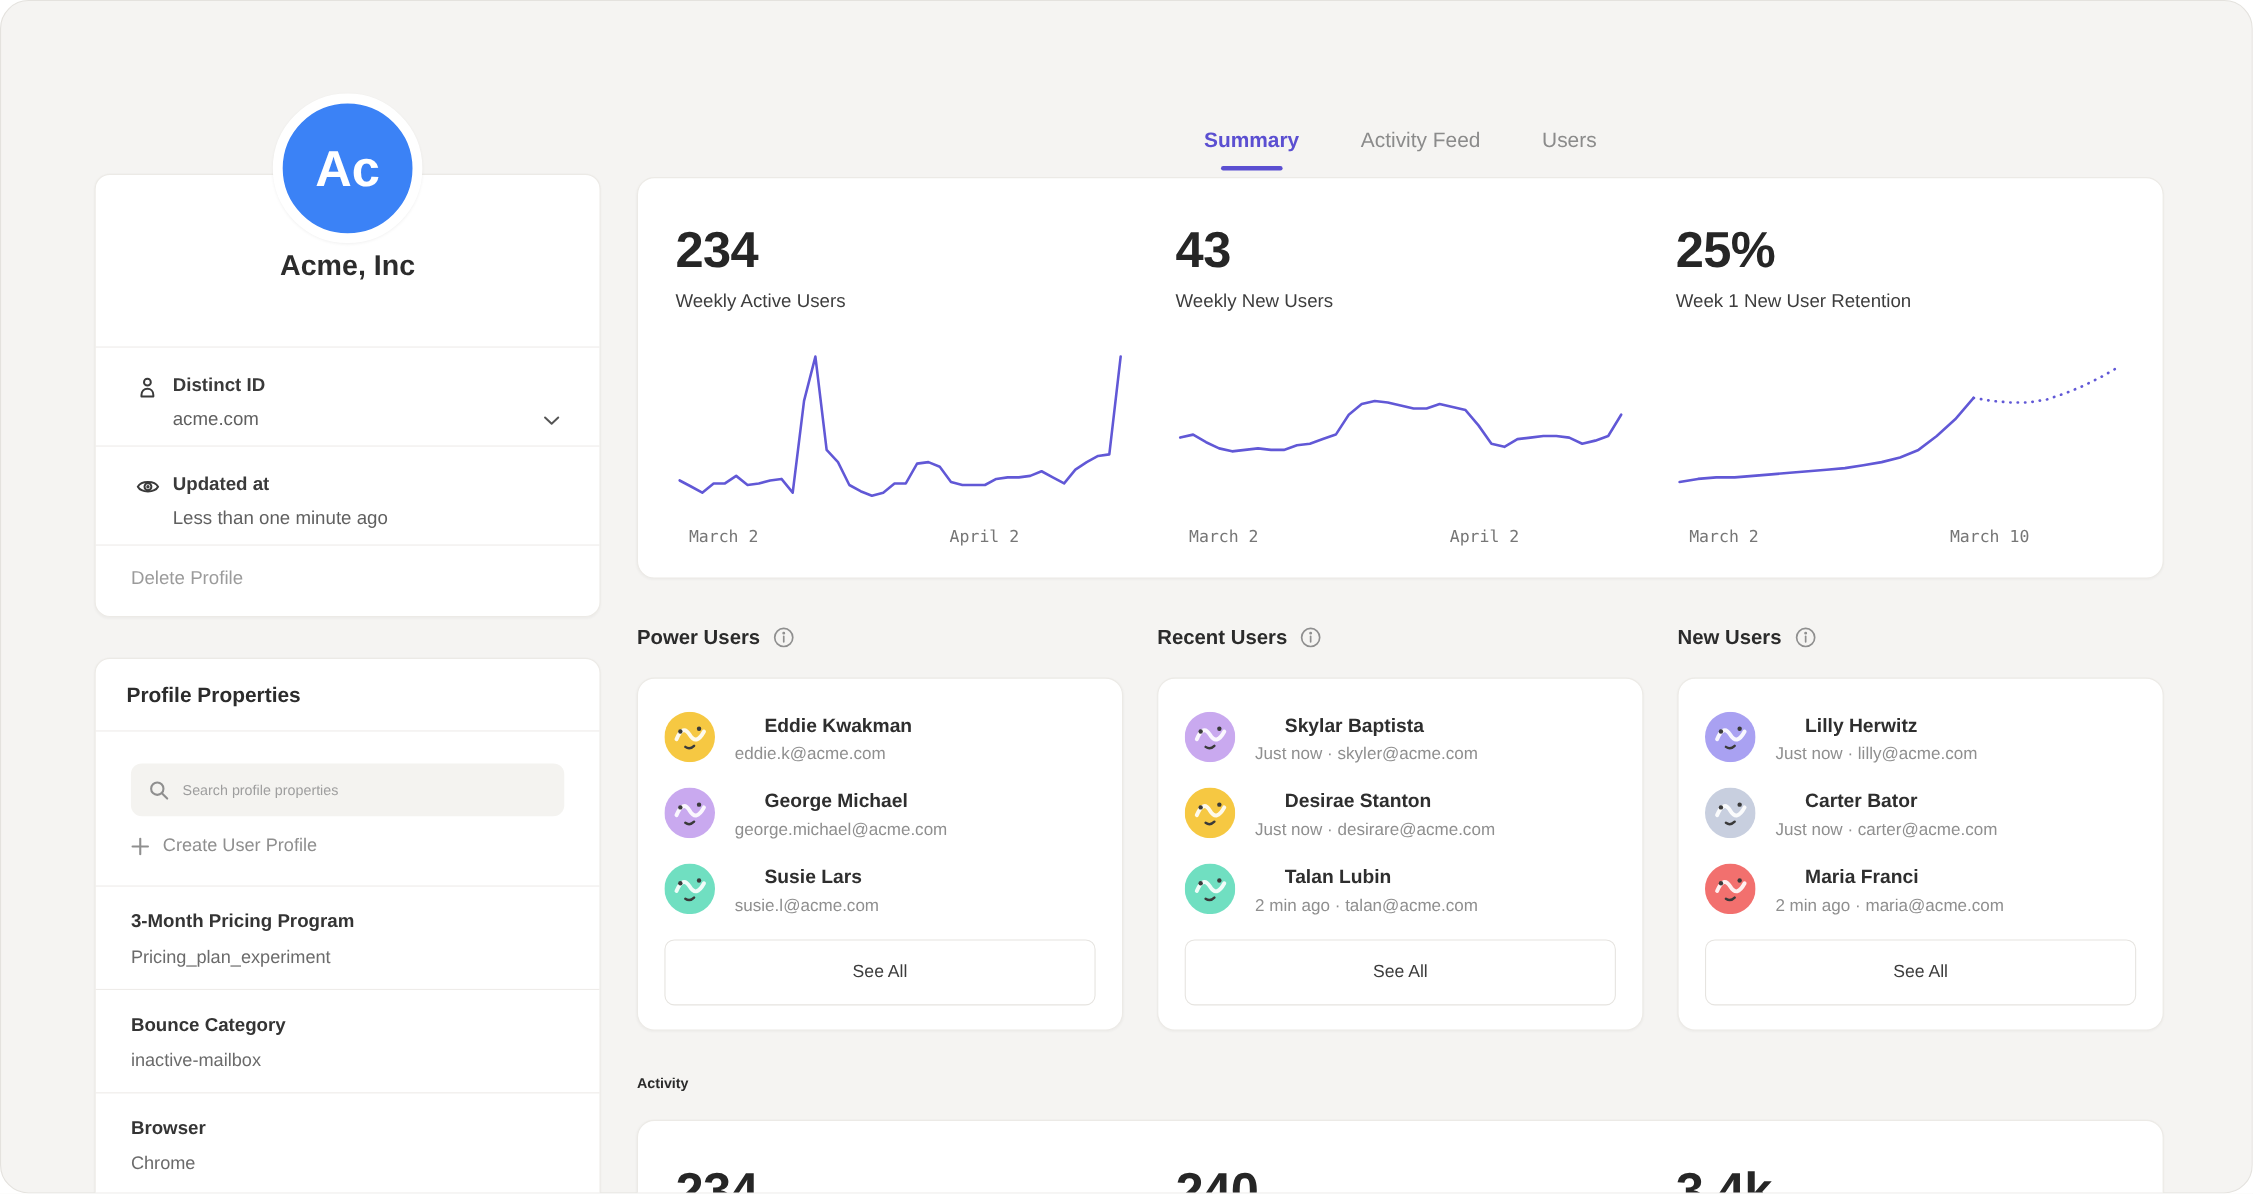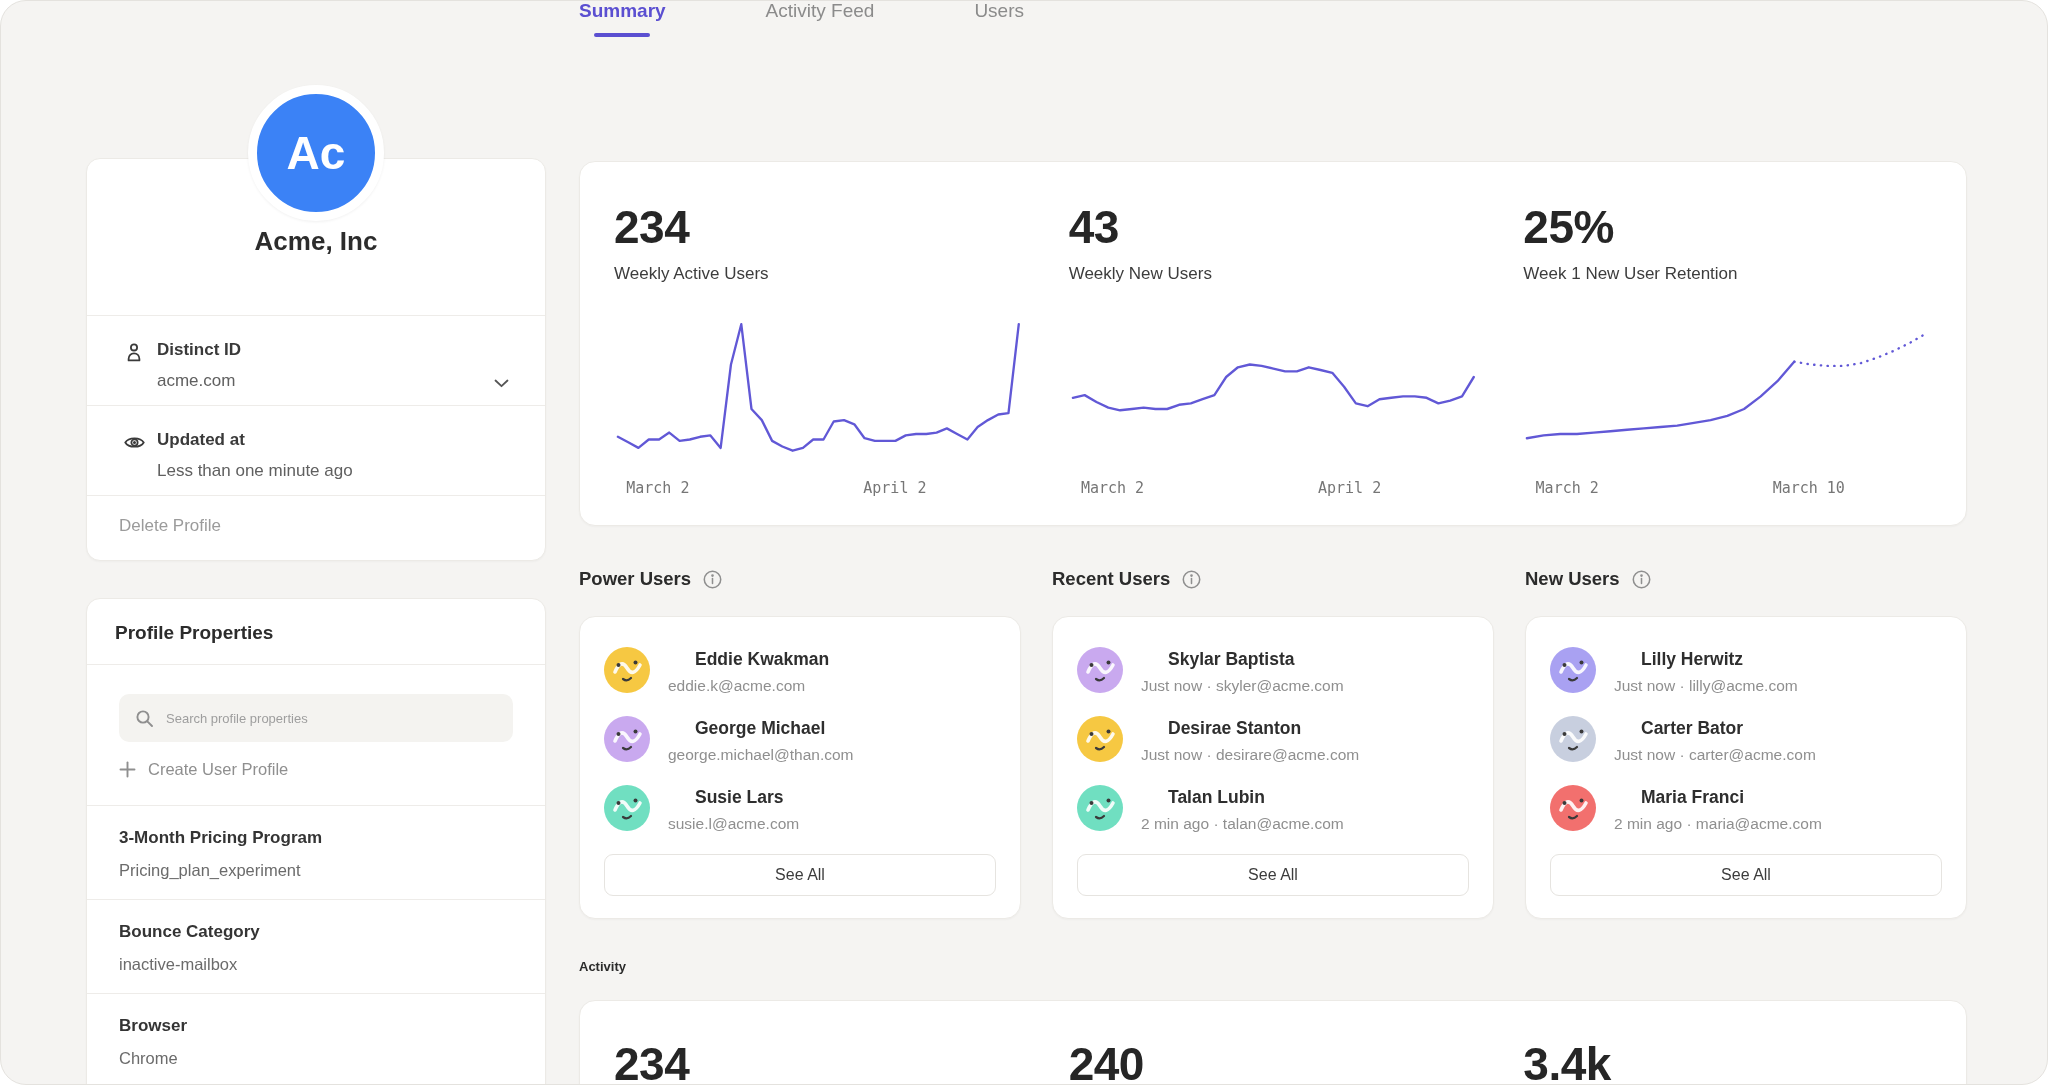--- a/index.html
+++ b/index.html
@@ -31,21 +31,21 @@
   .search-box input{border:none;outline:none;background:transparent;font-size:13px;color:#444;flex:1;
                     font-family:"Liberation Sans",sans-serif;}
   .search-box input::placeholder{color:#9e9e9e;}
   .create-row{margin:18px 32px 26px;display:flex;align-items:center;gap:12px;color:#8f8f8f;font-size:16.5px;cursor:pointer;}
   .prop-row{border-top:1px solid #eeece9;padding:22px 32px 19px;cursor:pointer;}
   .prop-name{font-size:17px;font-weight:700;color:#343434;line-height:20px;}
   .prop-value{font-size:16.5px;color:#6b6b6b;line-height:20px;margin-top:12px;}
 
   
   .main{flex:1;margin-left:33px;margin-right:80px;min-width:0;}
-  .tabs{height:160px;display:flex;gap:100px;}
+  .tabs{height:160px;padding-top:118px;display:flex;justify-content:center;gap:56px;}
   .tab{font-size:19px;color:#8b8b8b;font-weight:500;cursor:pointer;text-align:center;line-height:20px;}
   .tab.active{font-weight:700;}
   .tab-underline{height:4px;width:56px;border-radius:2px;margin:12px auto 0;}
 
   .summary-card{display:flex;gap:46px;padding:42px 34px 24px;}
   .chart-col{flex:1;min-width:0;}
   .metric{font-size:46px;font-weight:700;color:#262626;letter-spacing:-.5px;line-height:46px;}
   .metric-label{margin-top:13px;font-size:17px;color:#3d3d3d;line-height:21px;}
   .spark{display:block;width:100%;height:155px;margin-top:28px;}
   .axis{position:relative;height:22px;margin-top:12px;font-family:"DejaVu Sans Mono",monospace;
@@ -55,21 +55,21 @@
 
   .lists{display:flex;gap:31px;margin-top:40px;}
   .list-col{flex:1;min-width:0;}
   .list-head{display:flex;align-items:center;gap:11px;font-size:18.5px;font-weight:700;color:#2b2b2b;height:26px;}
   .info{color:#8f8f8f;display:inline-flex;cursor:pointer;}
   .list-card{margin-top:24px;padding:30px 24px 22px;}
   .user-row{display:flex;gap:18px;align-items:flex-start;margin-bottom:21px;cursor:pointer;}
   .user-avatar{width:46px;height:46px;flex:none;}
   .user-name{font-size:17.5px;font-weight:700;color:#2e2e2e;line-height:22px;padding-top:1px;margin-left:27px;}
   .user-meta{margin-top:6px;font-size:15.5px;color:#8f8f8f;line-height:19px;}
-  .see-all{margin-top:8px;height:42px;border:1px solid #e6e4e0;border-radius:9px;background:#fff;
+  .see-all{margin-top:8px;height:60px;border:1px solid #e6e4e0;border-radius:9px;background:#fff;
            display:flex;align-items:center;justify-content:center;font-size:16px;color:#3c3c3c;cursor:pointer;}
 
   .activity{margin-top:40px;}
   .activity-title{font-size:13px;font-weight:700;color:#2b2b2b;}
   .activity-card{margin-top:26px;display:flex;gap:46px;padding:40px 34px;height:200px;}
   .activity-card .chart-col{flex:1;}
 </style>
 </head>
 <body>
 
@@ -219,21 +219,21 @@
             <div class="user-row">
               <span class="user-avatar"><svg viewBox="0 0 46 46" width="46" height="46">
                   <circle cx="23" cy="23" r="23" fill="#c9a9ef"></circle>
                   <path d="M11 25 Q17 11 23 21 T36 18" fill="none" stroke="rgba(255,255,255,.9)" stroke-width="3.6" stroke-linecap="round"></path>
                   <circle cx="14.5" cy="18" r="2" fill="#3a3a3a"></circle>
                   <circle cx="31.5" cy="15.5" r="2" fill="#3a3a3a"></circle>
                   <path d="M19 32 Q23 35 27 31" fill="none" stroke="#3a3a3a" stroke-width="2.2" stroke-linecap="round"></path>
                 </svg></span>
               <span>
                 <div class="user-name">George Michael</div>
-                <div class="user-meta">george.michael@than.com</div>
+                <div class="user-meta">george.michael@acme.com</div>
               </span>
             </div>
             <div class="user-row">
               <span class="user-avatar"><svg viewBox="0 0 46 46" width="46" height="46">
                   <circle cx="23" cy="23" r="23" fill="#70dfc1"></circle>
                   <path d="M11 25 Q17 11 23 21 T36 18" fill="none" stroke="rgba(255,255,255,.9)" stroke-width="3.6" stroke-linecap="round"></path>
                   <circle cx="14.5" cy="18" r="2" fill="#3a3a3a"></circle>
                   <circle cx="31.5" cy="15.5" r="2" fill="#3a3a3a"></circle>
                   <path d="M19 32 Q23 35 27 31" fill="none" stroke="#3a3a3a" stroke-width="2.2" stroke-linecap="round"></path>
                 </svg></span>

